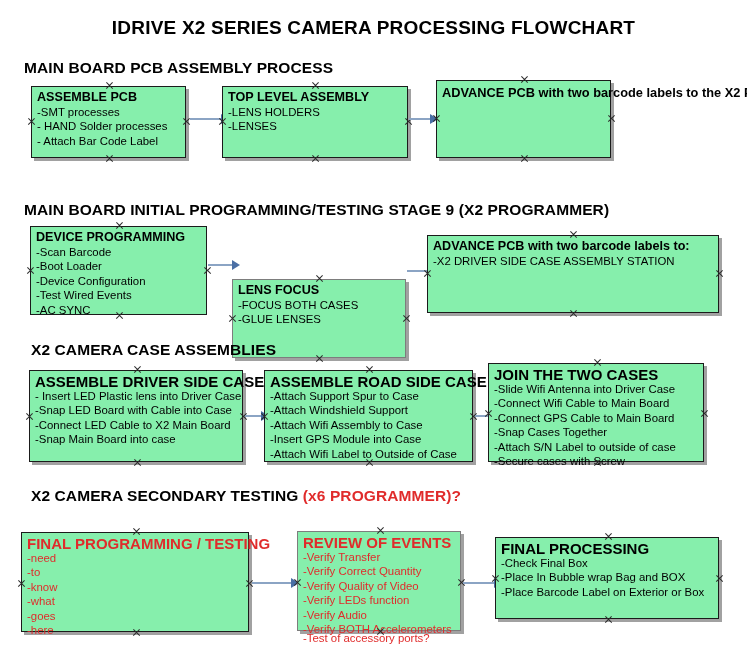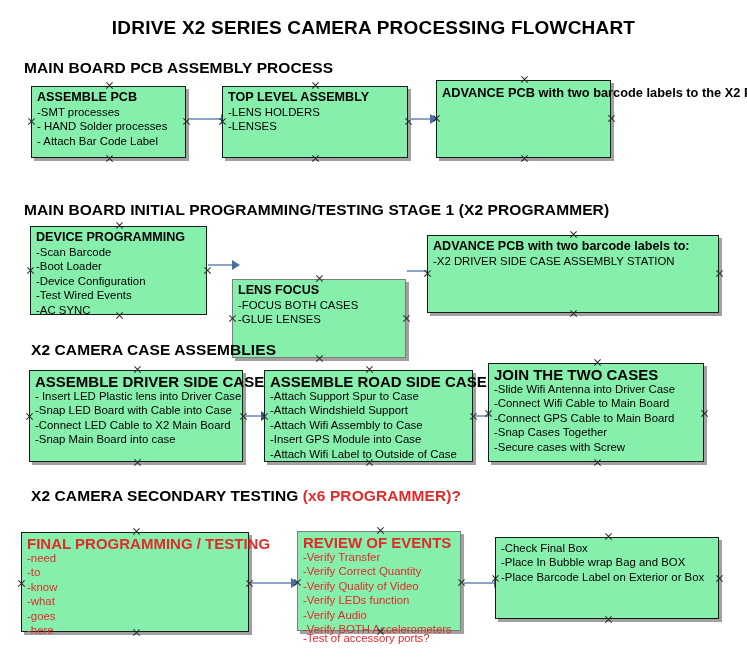--- a/index.html
+++ b/index.html
@@ -169,21 +169,21 @@
   <div class="conn-head" style="left:430px; top:114px;"></div>
 
   <div class="node shadowed title-block" style="left:436px; top:80px; width:175px; height:78px;">
     <div class="node-title wrapword">ADVANCE PCB with two barcode labels to the  X2 Programming Station</div>
     <div class="hx" style="left:-5px; top:33px;"></div>
     <div class="hx" style="left:83px; top:-6px;"></div>
     <div class="hx" style="left:83px; top:73px;"></div>
     <div class="hx" style="left:170px; top:33px;"></div>
   </div>
 
-  <div class="section-title" style="left:24px; top:201px;">MAIN BOARD INITIAL PROGRAMMING/TESTING STAGE 1 (X2 PROGRAMMER)</div>
+  <div class="section-title" style="left:24px; top:201px;">MAIN BOARD INITIAL PROGRAMMING/TESTING STAGE 9 (X2 PROGRAMMER)</div>
 
   <div class="node" style="left:30px; top:226px; width:177px; height:89px;">
     <div class="node-title">DEVICE PROGRAMMING</div>
     <div class="node-line">-Scan Barcode</div>
     <div class="node-line">-Boot Loader</div>
     <div class="node-line">-Device Configuration</div>
     <div class="node-line">-Test Wired Events</div>
     <div class="node-line">-AC SYNC</div>
     <div class="hx" style="left:-5px; top:39px;"></div>
     <div class="hx" style="left:84px; top:-6px;"></div>
@@ -248,20 +248,21 @@
 
   <div class="conn" style="left:475px; top:415px; width:20px;"></div>
   <div class="conn-head" style="left:489px; top:411px;"></div>
 
   <div class="node shadowed" style="left:488px; top:363px; width:216px; height:99px;">
     <div class="node-title big">JOIN THE TWO CASES</div>
     <div class="node-line">-Slide Wifi Antenna into Driver Case</div>
     <div class="node-line">-Connect Wifi Cable to Main Board</div>
     <div class="node-line">-Connect GPS Cable to Main Board</div>
     <div class="node-line">-Snap Cases Together</div>
+    <div class="node-line">-Attach S/N Label to outside of case</div>
     <div class="node-line">-Secure cases with Screw</div>
     <div class="hx" style="left:-5px; top:45px;"></div>
     <div class="hx" style="left:104px; top:-6px;"></div>
     <div class="hx" style="left:104px; top:94px;"></div>
     <div class="hx" style="left:211px; top:45px;"></div>
   </div>
 
   <div class="section-title" style="left:31px; top:487px;">
     <span>X2 CAMERA SECONDARY TESTING </span><span class="accent">(x6 PROGRAMMER)?</span>
   </div>
@@ -295,20 +296,21 @@
     <div class="hx" style="left:-5px; top:46px;"></div>
     <div class="hx" style="left:78px; top:-6px;"></div>
     <div class="hx" style="left:78px; top:95px;"></div>
     <div class="hx" style="left:159px; top:46px;"></div>
   </div>
 
   <div class="conn" style="left:463px; top:582px; width:36px;"></div>
   <div class="conn-head" style="left:494px; top:578px;"></div>
 
   <div class="node shadowed" style="left:495px; top:537px; width:224px; height:82px;">
+    <div class="node-title big">FINAL PROCESSING</div>
     <div class="node-line"> -Check Final Box</div>
     <div class="node-line">-Place In Bubble wrap Bag and BOX</div>
     <div class="node-line">-Place Barcode Label on Exterior or Box</div>
     <div class="hx" style="left:-5px; top:36px;"></div>
     <div class="hx" style="left:108px; top:-6px;"></div>
     <div class="hx" style="left:108px; top:77px;"></div>
     <div class="hx" style="left:219px; top:36px;"></div>
   </div>
 
 </div>

